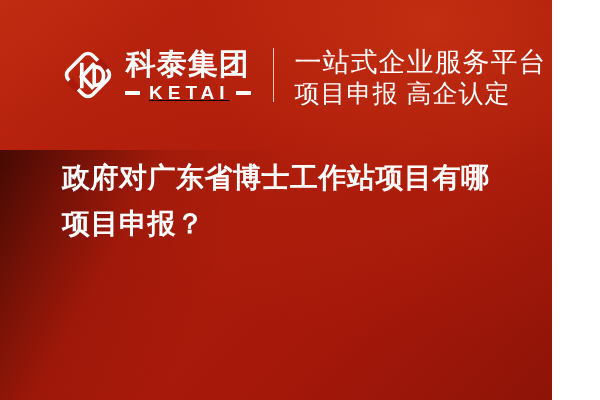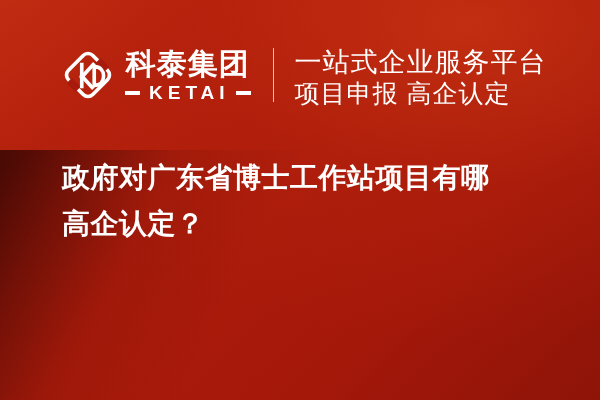--- a/index.html
+++ b/index.html
@@ -6,21 +6,21 @@
     margin: 0;
     padding: 0;
     background: #ffffff;
   }
   body {
     font-family: "Liberation Sans", "DejaVu Sans", sans-serif;
   }
 
   .banner {
     position: relative;
-    width: 600px;
+    width: 552px;
     height: 400px;
     overflow: hidden;
     background: #404040;
   }
 
   
   .bg-base {
     position: absolute;
     inset: 0;
     background: linear-gradient(135deg, #b9240e 0%, #ad1c0b 38%, #a4180a 70%, #8e1408 100%);
@@ -86,20 +86,21 @@
     font-weight: 700;
     letter-spacing: 1px;
     white-space: nowrap;
   }
   .wordmark-en-row {
     display: flex;
     align-items: center;
     justify-content: center;
     margin-top: 3px;
     width: 100%;
+    text-decoration: underline;
   }
   .wm-dash {
     height: 4px;
     width: 15px;
     background: #ffffff;
     flex: 0 0 auto;
   }
   .wordmark-en {
     color: #ffffff;
     font-size: 19px;
@@ -200,16 +201,16 @@
 
     <div class="tagline">
       <div class="tagline-main">一站式企业服务平台</div>
       <div class="tagline-sub">项目申报 高企认定</div>
     </div>
 
   </div>
 
   <div class="headline">
     <div class="headline-line">政府对广东省博士工作站项目有哪</div>
-    <div class="headline-line">高企认定？</div>
+    <div class="headline-line">项目申报？</div>
   </div>
 
 </div>
 
 </body></html>

